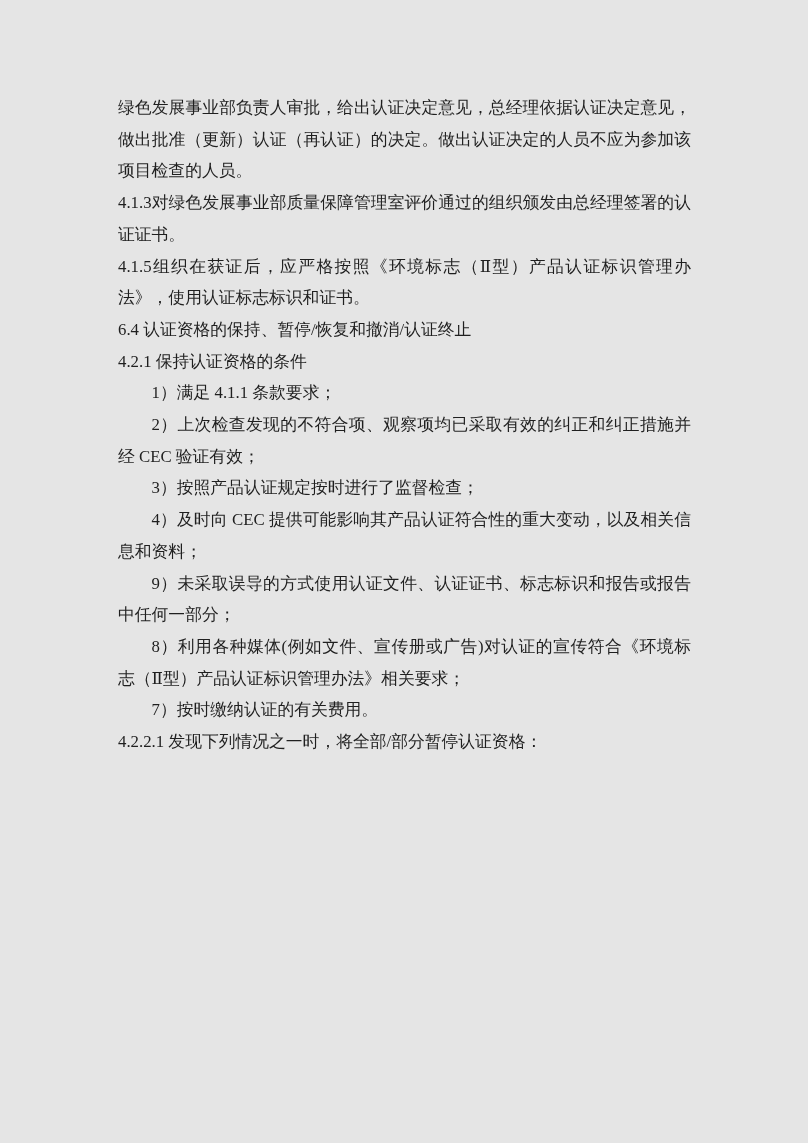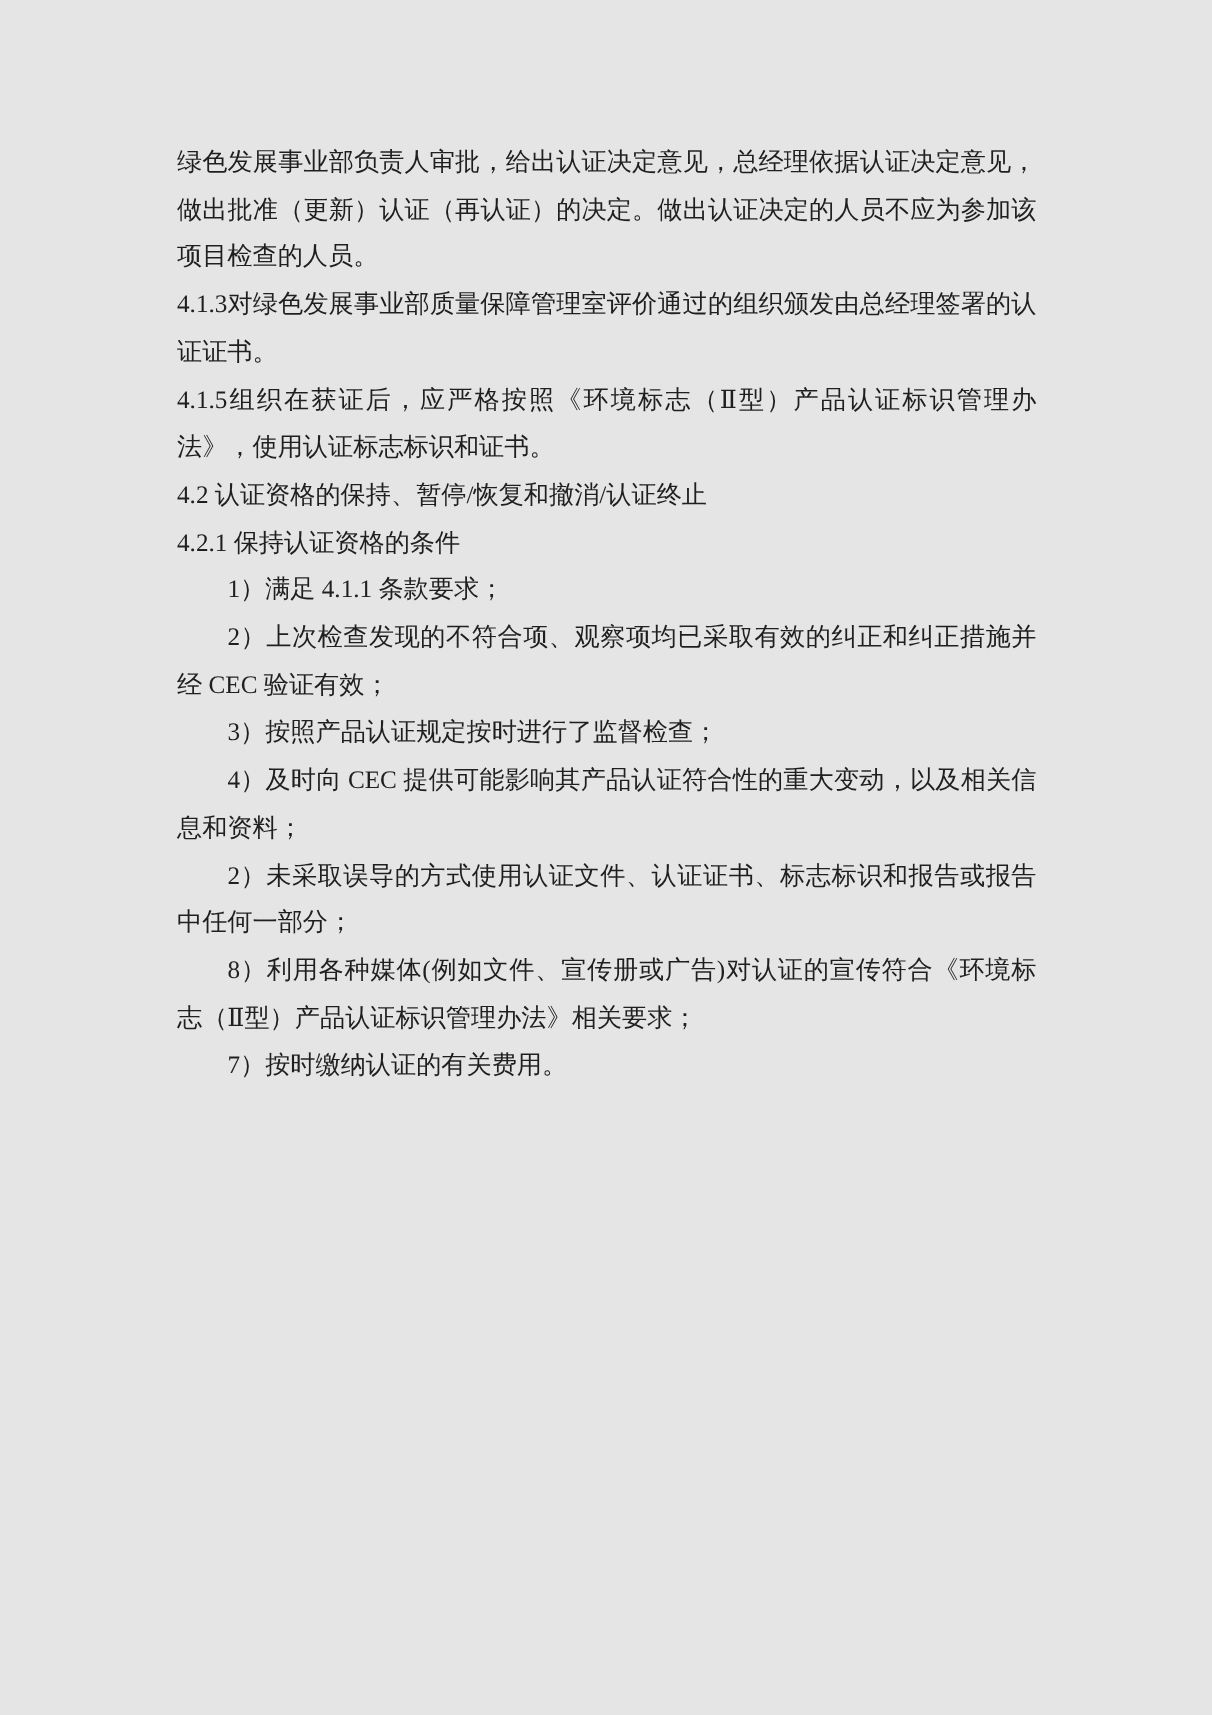--- a/index.html
+++ b/index.html
@@ -35,23 +35,24 @@
   }
 </style>
 </head>
 <body>
 
 <div class="page">
   <div class="doc-content">
     <p>绿色发展事业部负责人审批，给出认证决定意见，总经理依据认证决定意见，做出批准（更新）认证（再认证）的决定。做出认证决定的人员不应为参加该项目检查的人员。</p>
     <p>4.1.3对绿色发展事业部质量保障管理室评价通过的组织颁发由总经理签署的认证证书。</p>
     <p>4.1.5组织在获证后，应严格按照《环境标志（Ⅱ型）产品认证标识管理办法》，使用认证标志标识和证书。</p>
-    <p>4.2 认证资格的保持、暂停/恢复和撤消/认证终止</p>
+    <p>6.4 认证资格的保持、暂停/恢复和撤消/认证终止</p>
     <p>4.2.1 保持认证资格的条件</p>
     <p class="ind">1）满足 4.1.1 条款要求；</p>
     <p class="ind">2）上次检查发现的不符合项、观察项均已采取有效的纠正和纠正措施并经 CEC 验证有效；</p>
     <p class="ind">3）按照产品认证规定按时进行了监督检查；</p>
     <p class="ind">4）及时向 CEC 提供可能影响其产品认证符合性的重大变动，以及相关信息和资料；</p>
-    <p class="ind">2）未采取误导的方式使用认证文件、认证证书、标志标识和报告或报告中任何一部分；</p>
+    <p class="ind">9）未采取误导的方式使用认证文件、认证证书、标志标识和报告或报告中任何一部分；</p>
     <p class="ind">8）利用各种媒体(例如文件、宣传册或广告)对认证的宣传符合《环境标志（Ⅱ型）产品认证标识管理办法》相关要求；</p>
     <p class="ind">7）按时缴纳认证的有关费用。</p>
+    <p>4.2.2.1 发现下列情况之一时，将全部/部分暂停认证资格：</p>
   </div>
 </div>
 
 </body></html>

